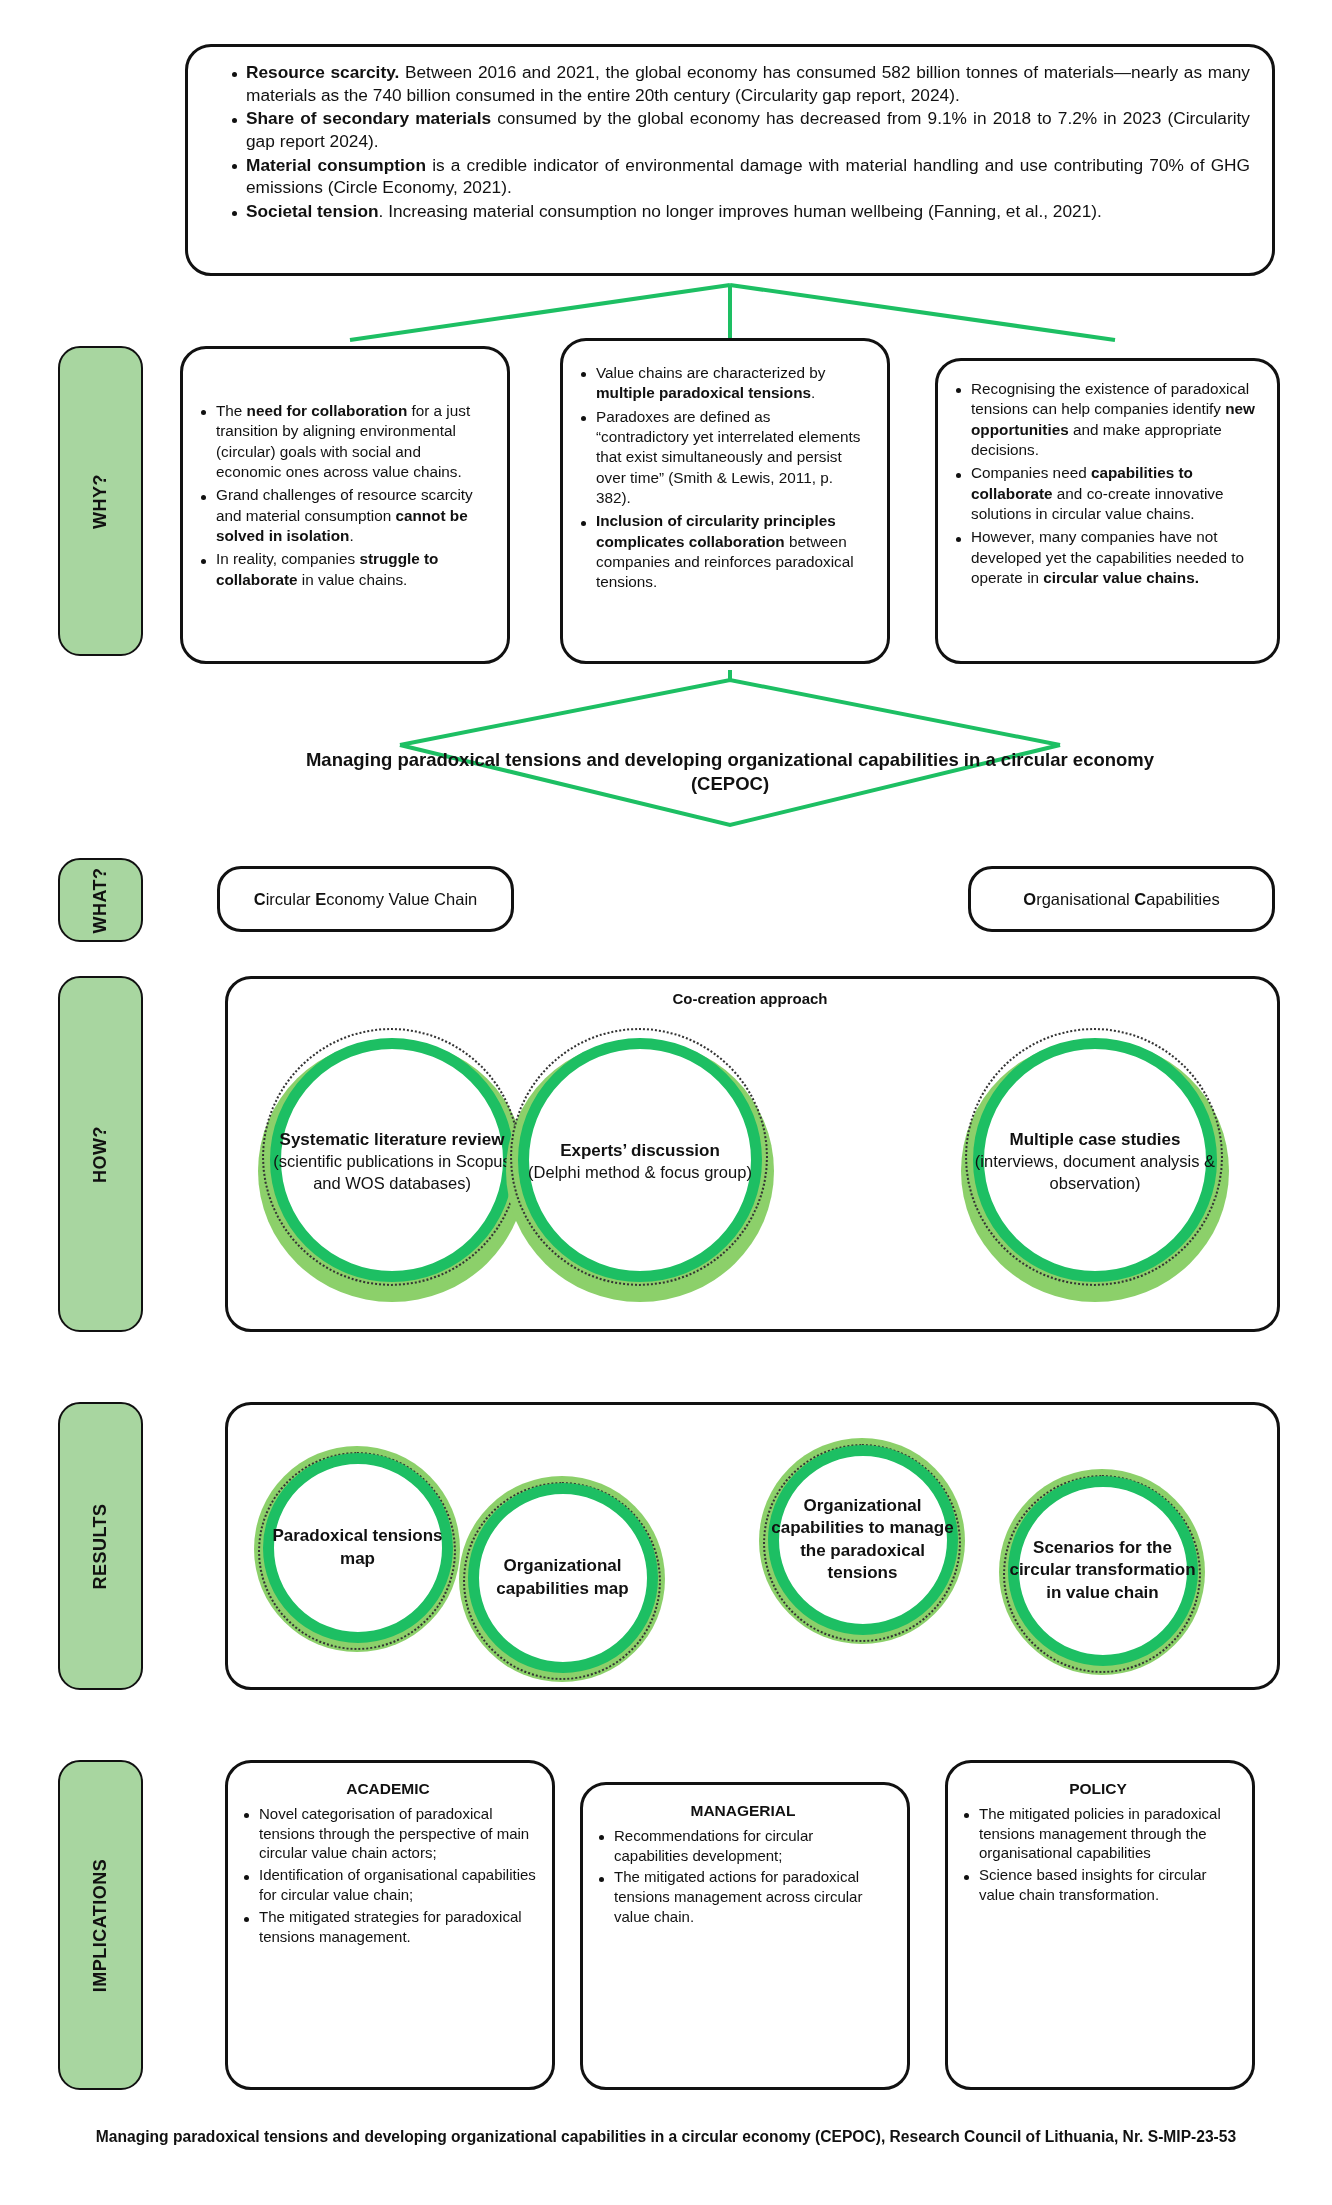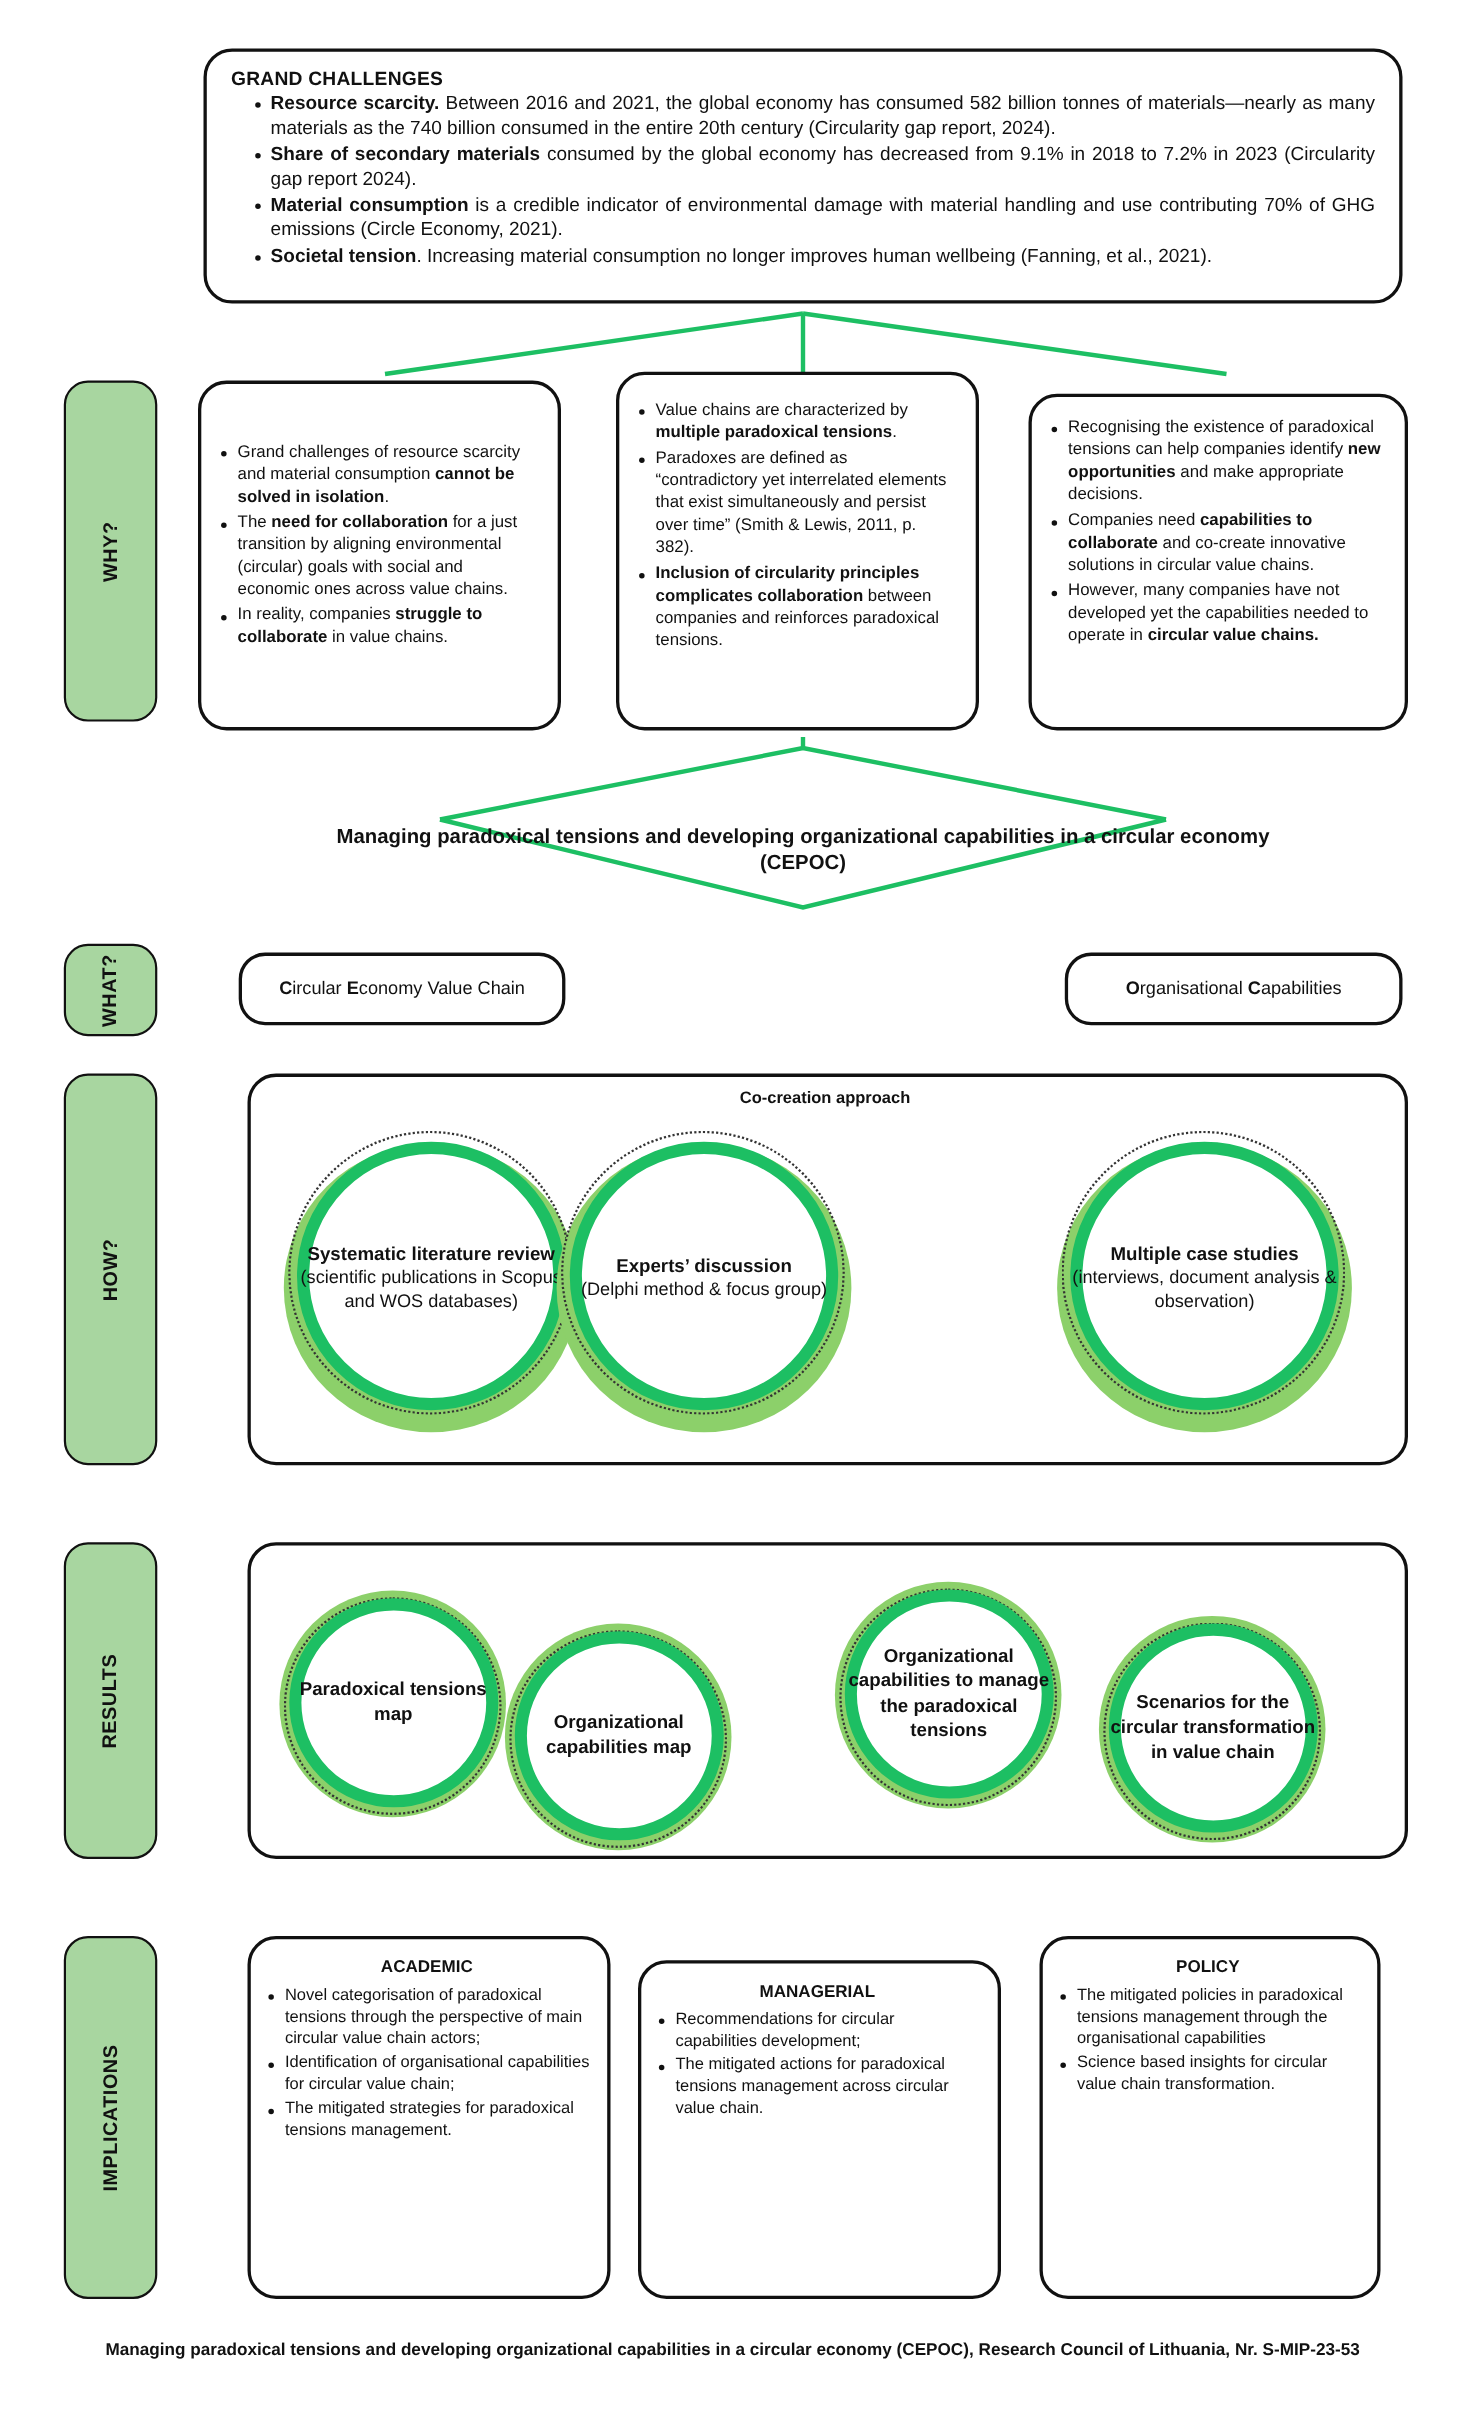--- a/index.html
+++ b/index.html
@@ -135,37 +135,36 @@
     <polyline points="730,285 730,340" fill="none" stroke="#1DBF63" stroke-width="4"></polyline>
     <polyline points="730,285 1115,340" fill="none" stroke="#1DBF63" stroke-width="4"></polyline>
 
     <polyline points="400,745 730,680 1060,745" fill="none" stroke="#1DBF63" stroke-width="4"></polyline>
     <polyline points="730,680 730,670" fill="none" stroke="#1DBF63" stroke-width="4"></polyline>
 
     <polyline points="400,745 730,825 1060,745" fill="none" stroke="#1DBF63" stroke-width="4"></polyline>
   </svg>
 
   <div class="card" style="left:185px; top:44px; width:1090px; height:232px; padding:14px 22px 10px 22px;">
-    <div class="gc-title">GRAND CHALLENGES</div>
     <ul class="bul gc-body" id="gc-list">
         <li><b>Resource scarcity.</b> Between 2016 and 2021, the global economy has consumed 582 billion tonnes of materials—nearly as many materials as the 740 billion consumed in the entire 20th century (Circularity gap report, 2024).</li>
         <li><b>Share of secondary materials</b> consumed by the global economy has decreased from 9.1% in 2018 to 7.2% in 2023 (Circularity gap report 2024).</li>
         <li><b>Material consumption</b> is a credible indicator of environmental damage with material handling and use contributing 70% of GHG emissions (Circle Economy, 2021).</li>
         <li><b>Societal tension</b>. Increasing material consumption no longer improves human wellbeing (Fanning, et al., 2021).</li>
       </ul>
   </div>
 
   <div class="stage" style="left:58px; top:346px; width:85px; height:310px;">
     <span>WHY?</span>
   </div>
 
   <div class="card why-body" style="left:180px; top:346px; width:330px; height:318px; padding:52px 20px 10px 14px;">
     <ul class="bul" id="why1">
+        <li>The <b>need for collaboration</b> for a just transition by aligning environmental (circular) goals with social and economic ones across value chains.</li>
         <li>Grand challenges of resource scarcity and material consumption <b>cannot be solved in isolation</b>.</li>
-        <li>The <b>need for collaboration</b> for a just transition by aligning environmental (circular) goals with social and economic ones across value chains.</li>
         <li>In reality, companies <b>struggle to collaborate</b> in value chains.</li>
       </ul>
   </div>
 
   <div class="card why-body" style="left:560px; top:338px; width:330px; height:326px; padding:22px 20px 10px 14px;">
     <ul class="bul" id="why2">
         <li>Value chains are characterized by <b>multiple paradoxical tensions</b>.</li>
         <li>Paradoxes are defined as “contradictory yet interrelated elements that exist simultaneously and persist over time” (Smith &amp; Lewis, 2011, p. 382).</li>
         <li><b>Inclusion of circularity principles complicates collaboration</b> between companies and reinforces paradoxical tensions.</li>
       </ul>

